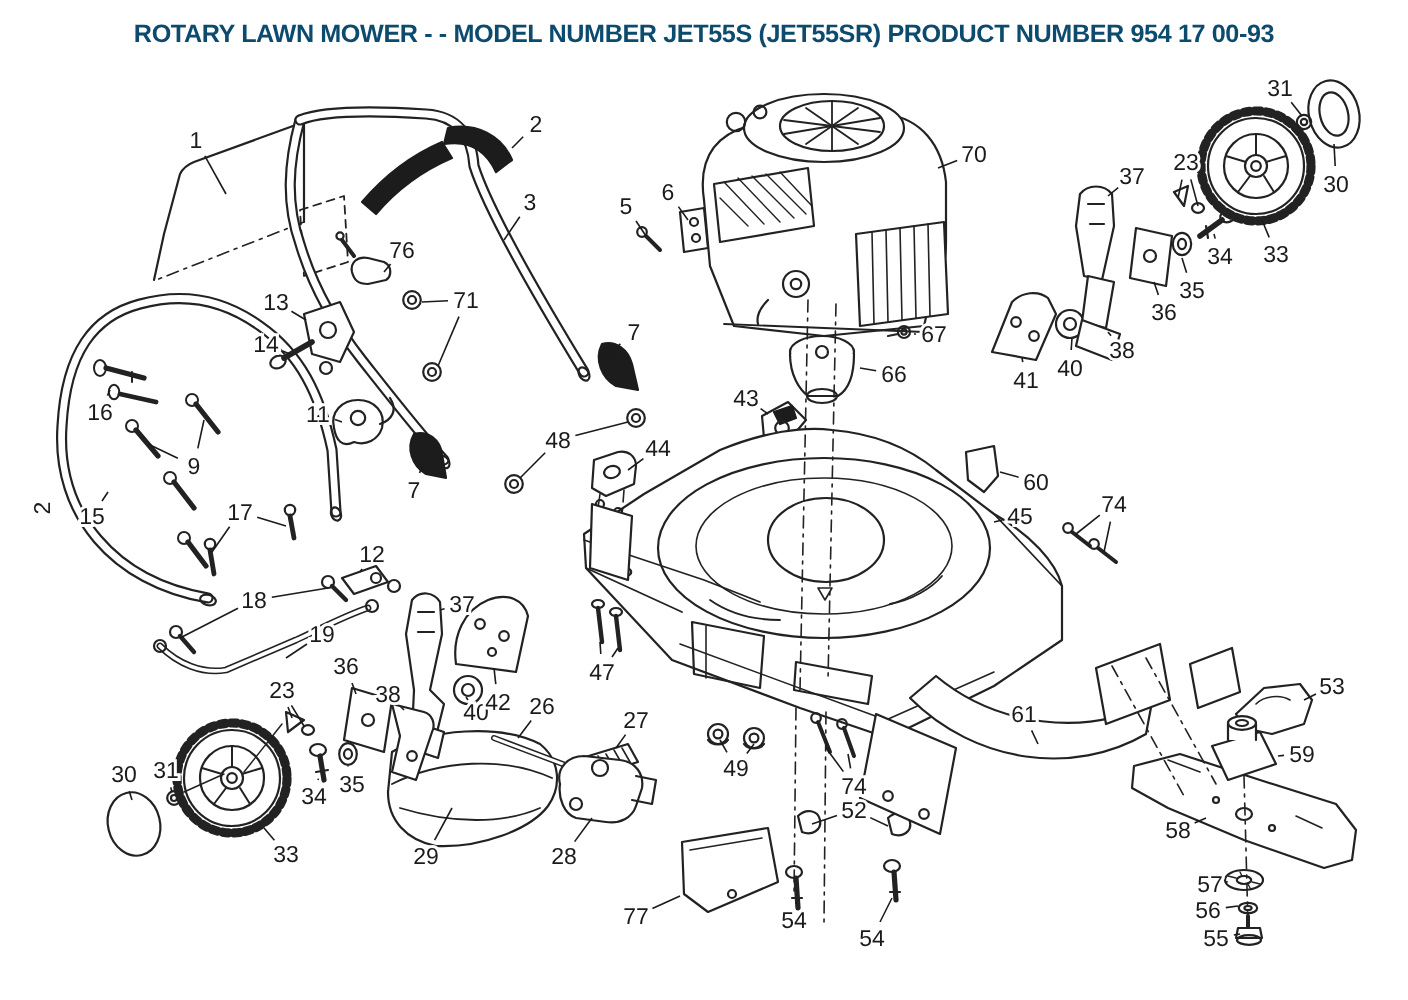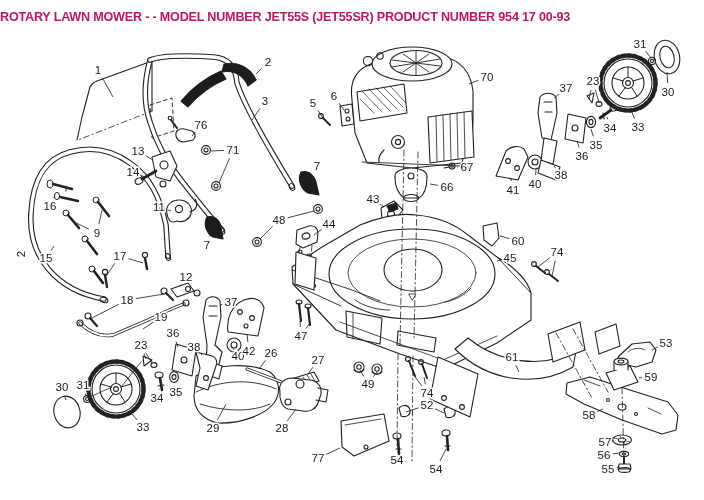--- a/index.html
+++ b/index.html
@@ -1,19 +1,19 @@
 <!DOCTYPE html>
 <html><head>
 <meta charset="utf-8">
 <style>
   html,body{margin:0;padding:0;background:#ffffff;}
   .frame{position:relative;width:704px;height:500px;background:#fff;overflow:hidden;
          font-family:"Liberation Sans",sans-serif;}
-  .title{position:absolute;top:10px;left:0;right:0;
-         font-weight:bold;font-size:12.6px;letter-spacing:-0.2px;color:#be185d;
+  .title{position:absolute;top:10px;left:0;right:0;text-align:center;
+         font-weight:bold;font-size:12.6px;letter-spacing:-0.2px;color:#0c4a6e;
          white-space:nowrap;}
   svg{position:absolute;top:0;left:0;}
   .art{stroke:#222;fill:none;stroke-width:1.1;stroke-linejoin:round;stroke-linecap:round;}
   .tube-o{stroke:#222;fill:none;stroke-width:5.6;}
   .tube-i{stroke:#fff;fill:none;stroke-width:3.4;}
   .thin{stroke-width:0.75;}
   .dash{stroke-dasharray:6 3 1.5 3;stroke-width:0.8;}
   .dashed{stroke-dasharray:4 3;stroke-width:0.9;}
   .blackfill{fill:#1c1c1c;stroke:#1c1c1c;}
   .callout-text{font-family:"Liberation Sans","DejaVu Sans",sans-serif;font-size:11.5px;

